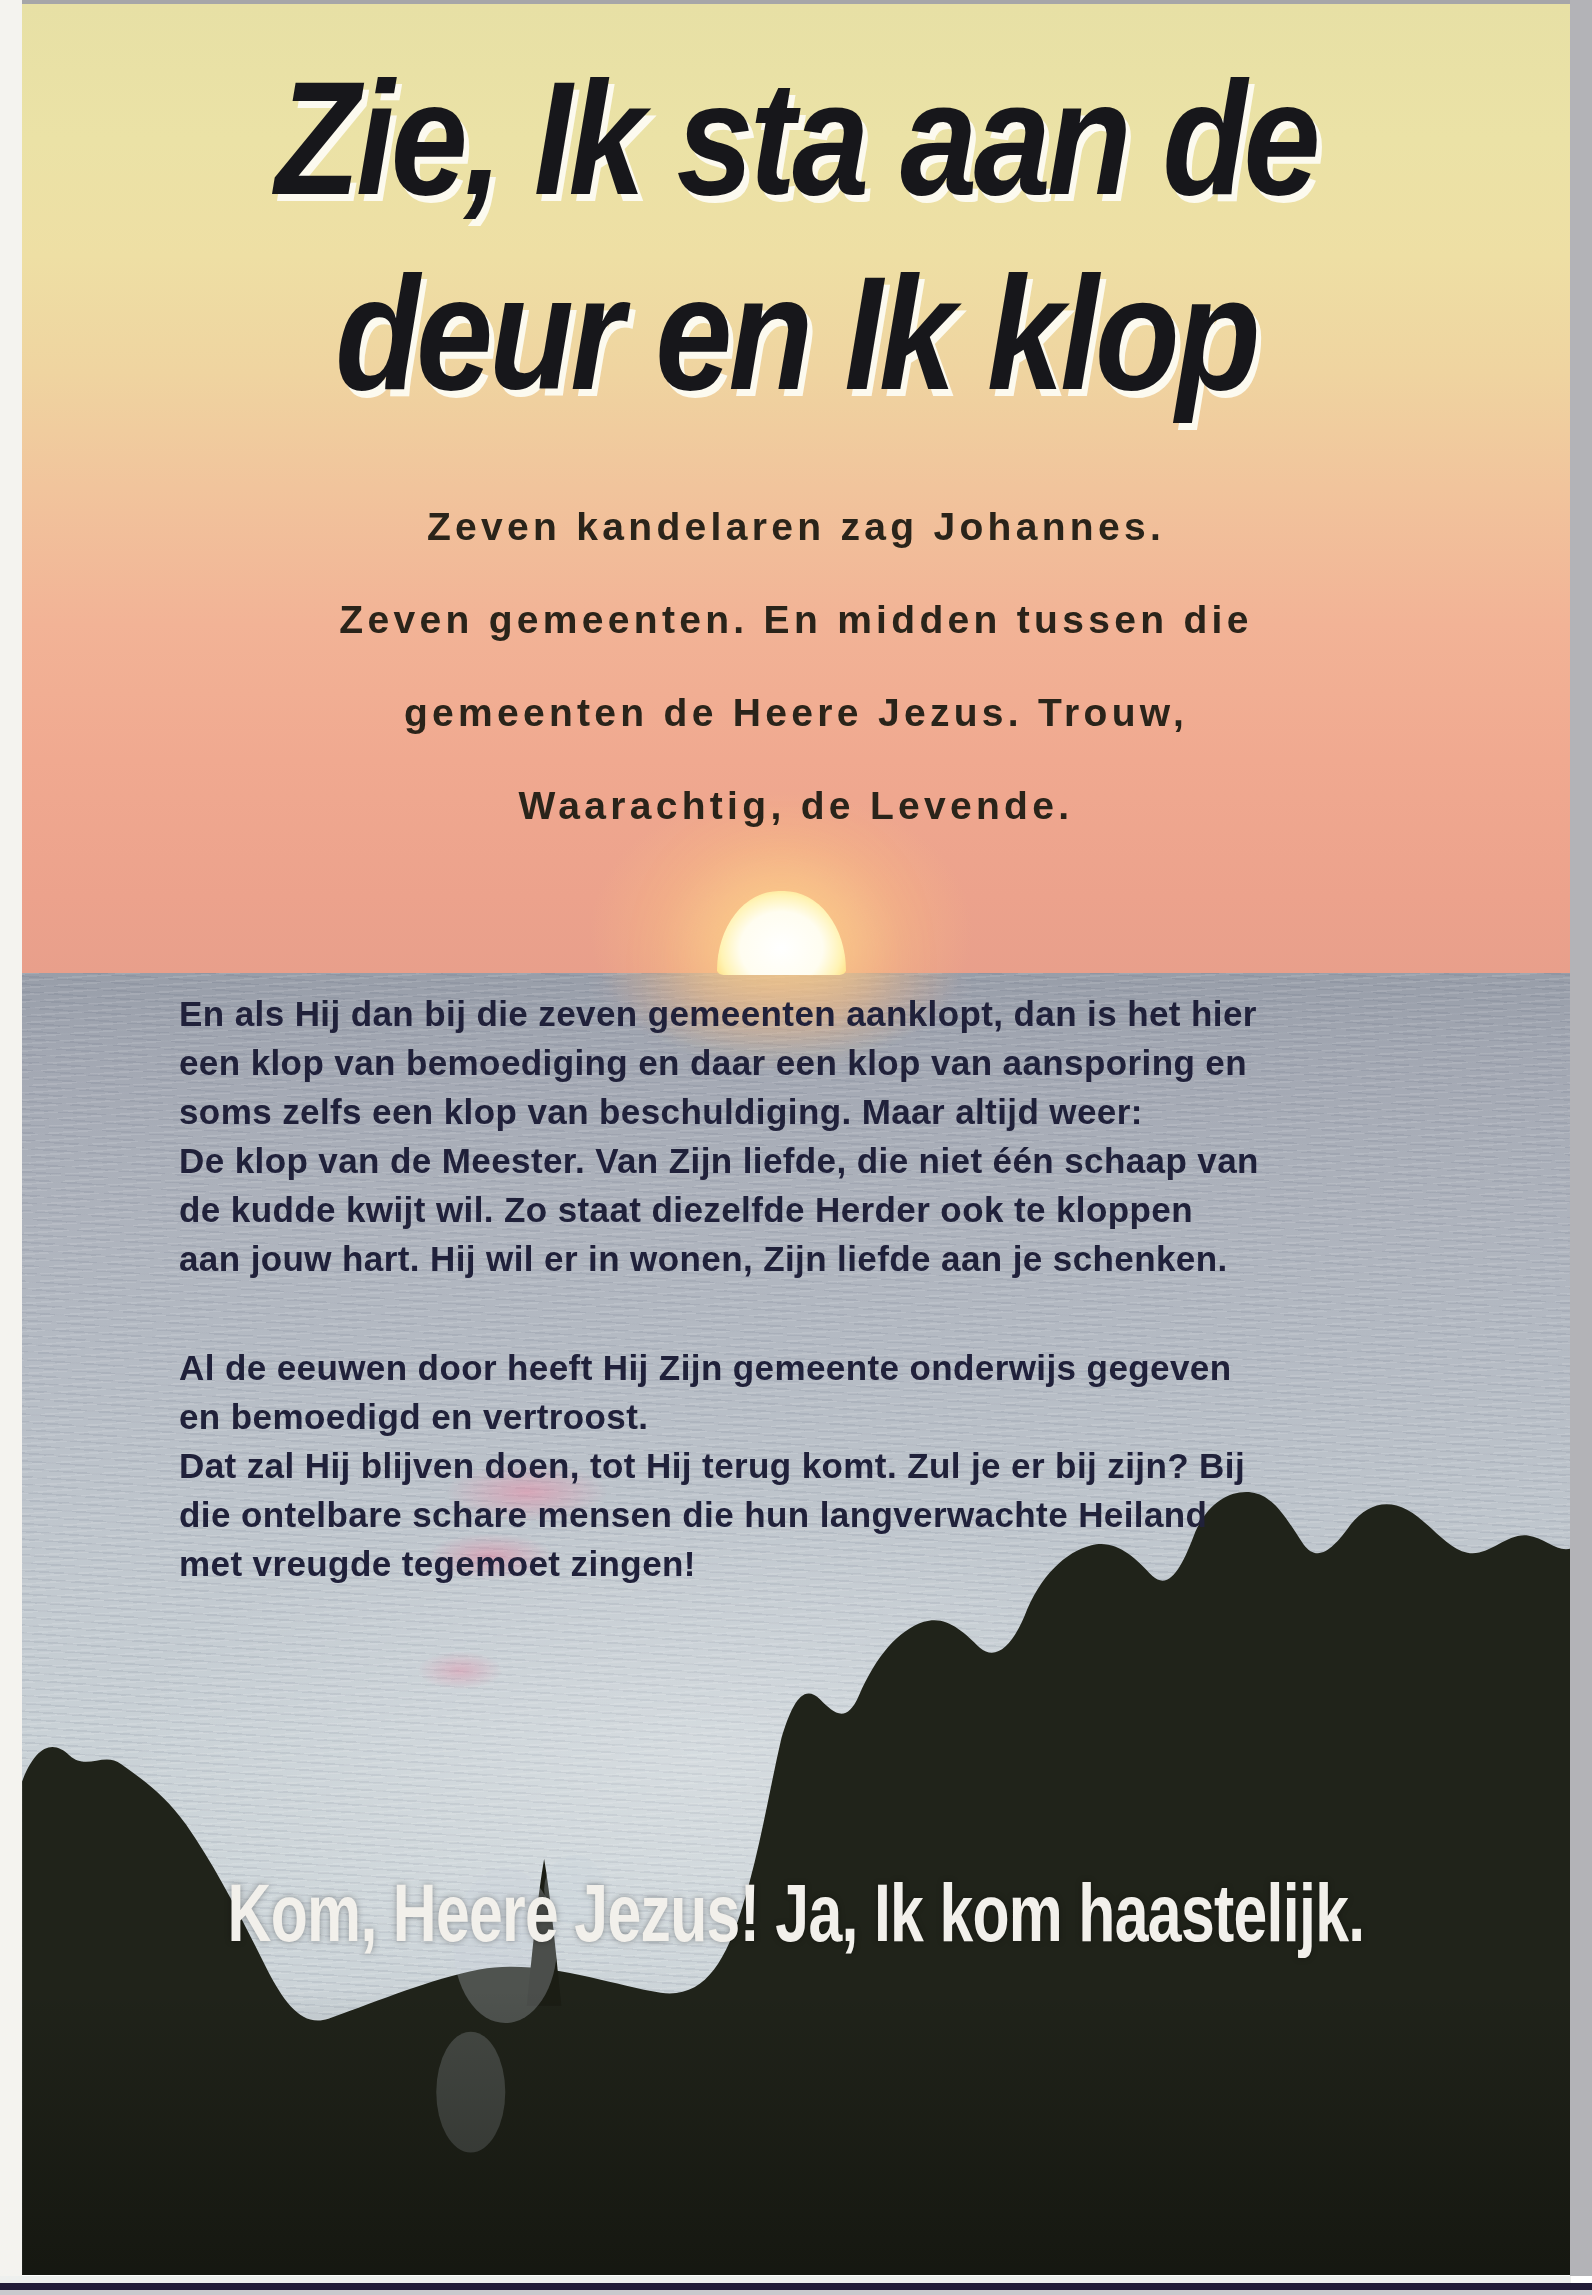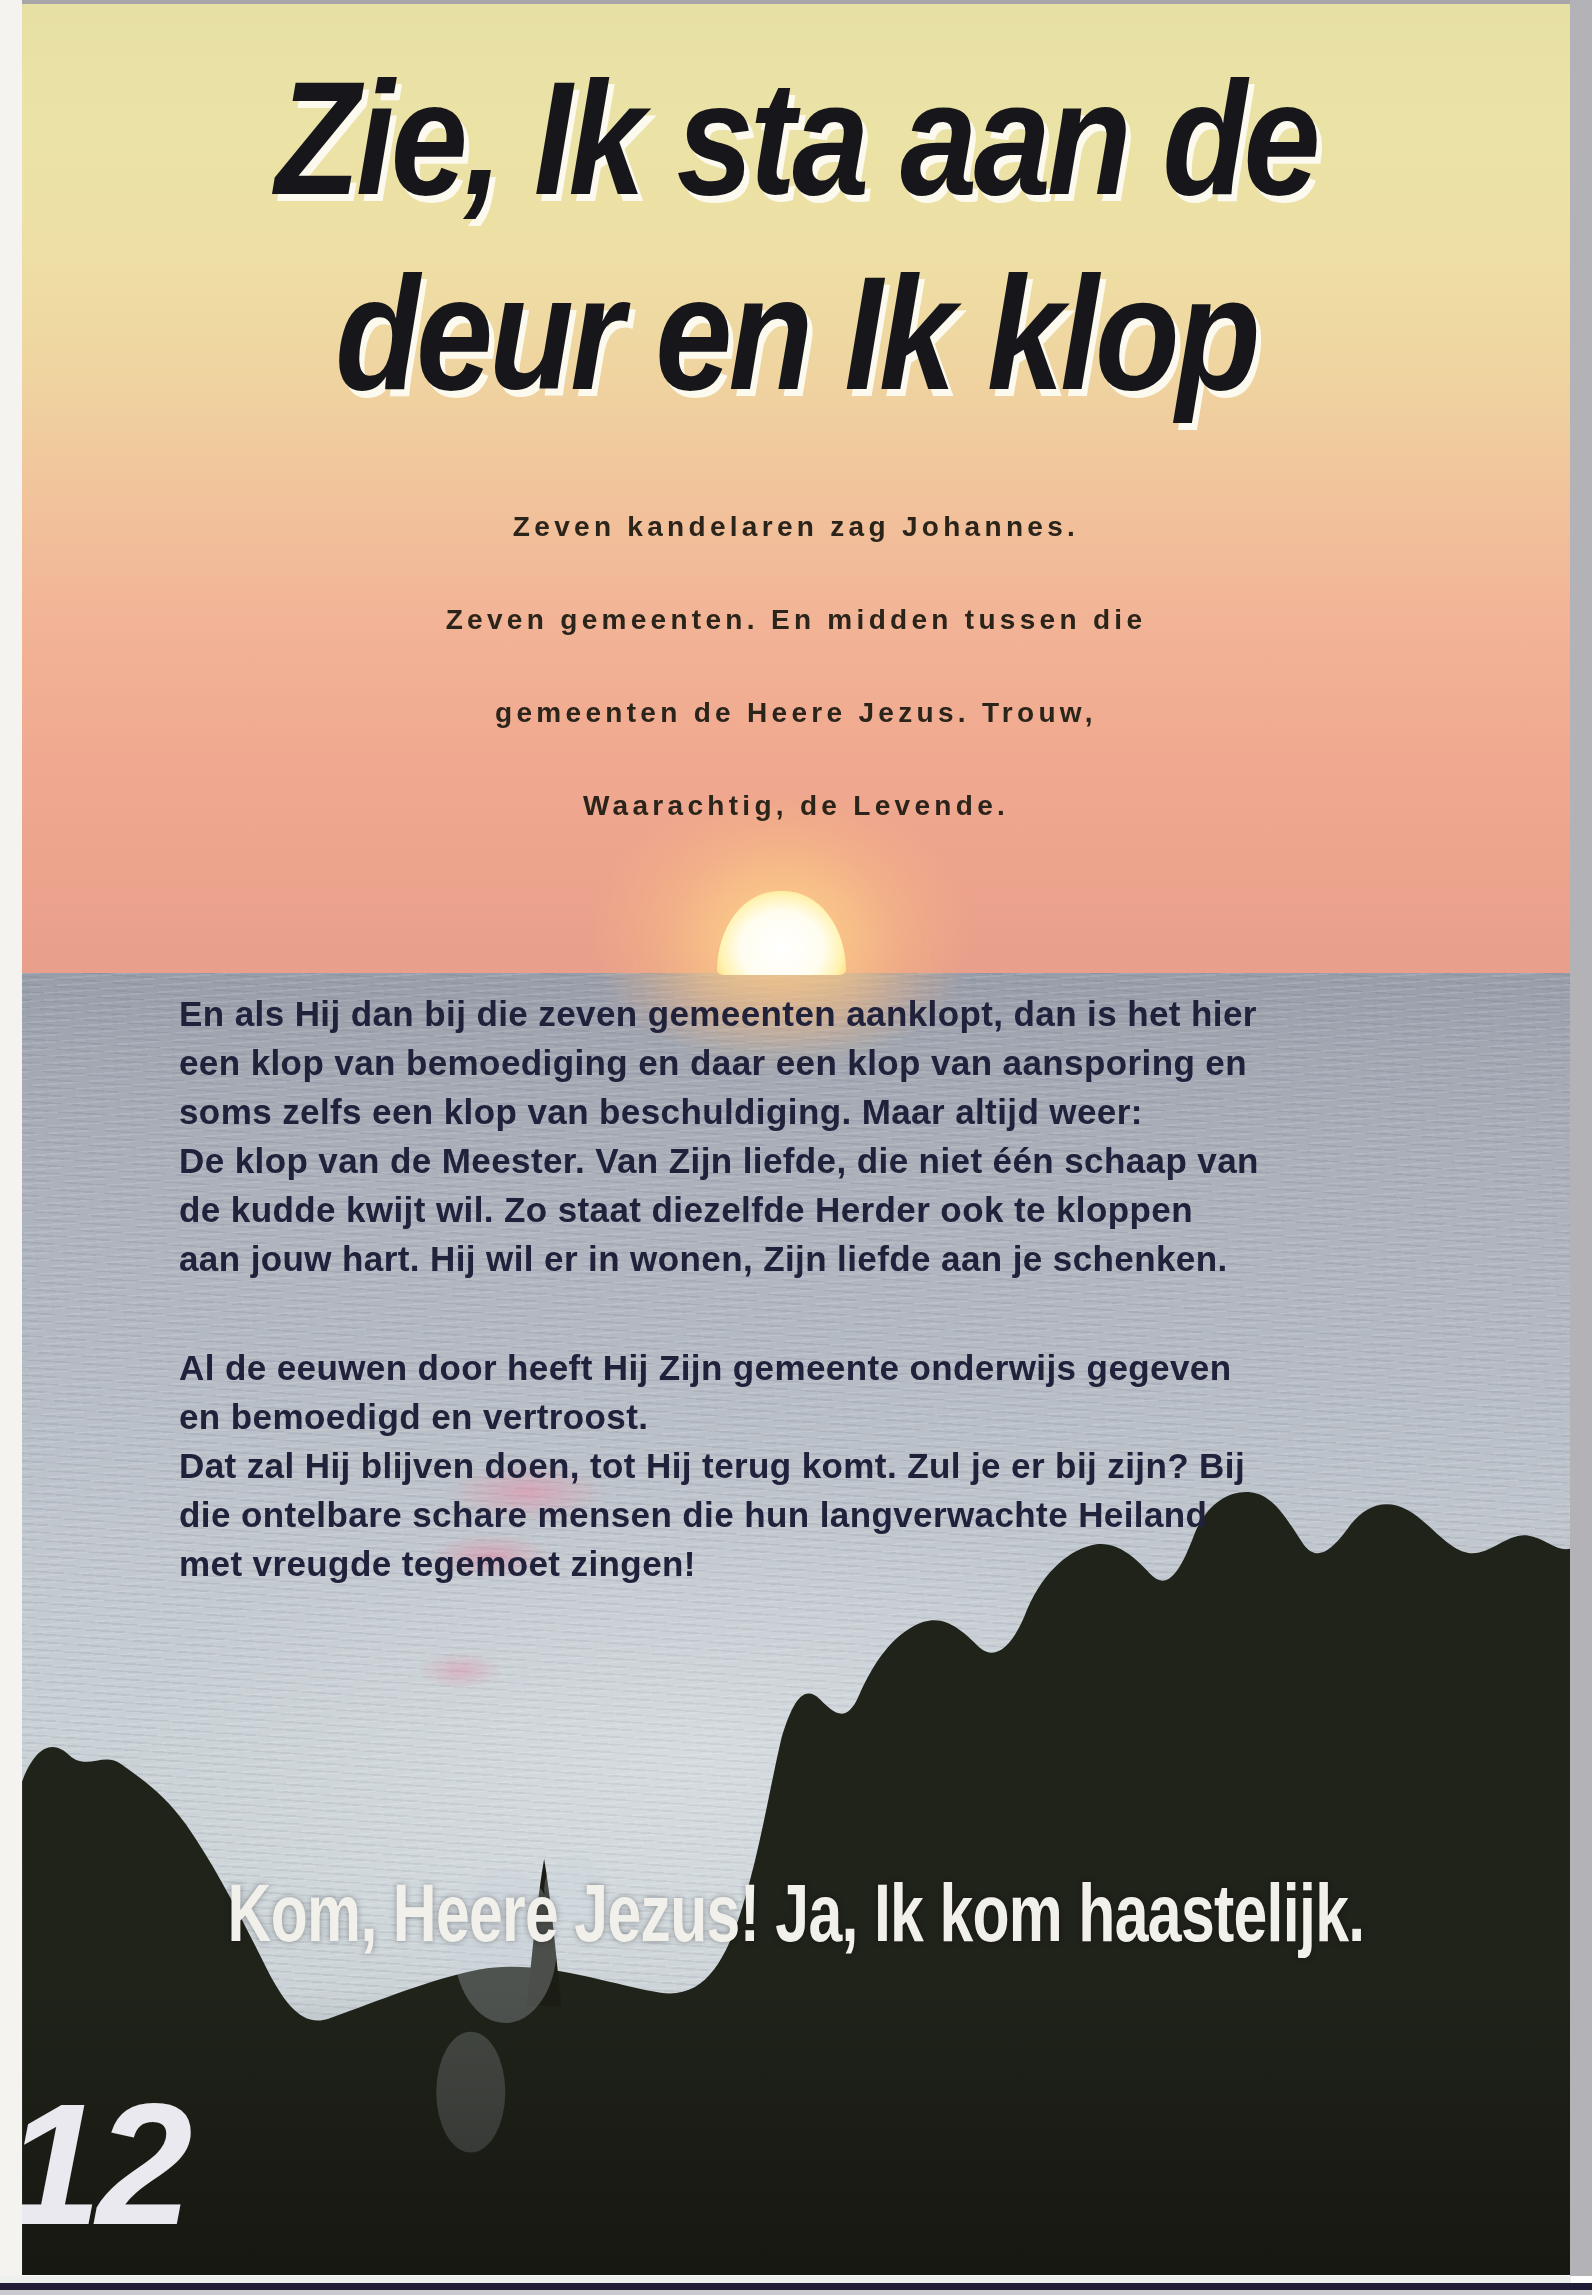--- a/index.html
+++ b/index.html
@@ -52,21 +52,21 @@
   .title{
     position:absolute; left:0; right:0; top:41px; z-index:5; text-align:center;
     font-size:161px; font-weight:bold; font-style:italic; line-height:195px;
     color:#17171b; letter-spacing:-4.3px;
     text-shadow:6px 7px 0 #fcfaef;
     transform:scaleX(0.86);
     white-space:nowrap;
   }
   .intro{
     position:absolute; left:0; right:0; top:480px; z-index:5; text-align:center;
-    font-size:28px; font-weight:bold; letter-spacing:4.3px; line-height:93px;
+    font-size:39px; font-weight:bold; letter-spacing:4.3px; line-height:93px;
     color:#2a241a; white-space:pre-line;
   }
   .para{
     position:absolute; left:179px; width:1234px; z-index:5;
     font-size:35px; font-weight:bold; line-height:49px; letter-spacing:0.4px;
     color:#20213a; white-space:pre-line;
   }
   .p1{top:989px;}
   .p2{top:1343px;}
   .quote{
@@ -157,21 +157,20 @@
 met vreugde tegemoet zingen!</div>
   <div class="para p1">En als Hij dan bij die zeven gemeenten aanklopt, dan is het hier
 een klop van bemoediging en daar een klop van aansporing en
 soms zelfs een klop van beschuldiging. Maar altijd weer:
 De klop van de Meester. Van Zijn liefde, die niet één schaap van
 de kudde kwijt wil. Zo staat diezelfde Herder ook te kloppen
 aan jouw hart. Hij wil er in wonen, Zijn liefde aan je schenken.</div>
 
   <div class="quote">Kom, Heere Jezus! Ja, Ik kom haastelijk.</div>
 
-  <div class="pagenum">12</div>
 
   <div class="edge-left"></div>
   <div class="edge-top"></div>
   <div class="edge-right"></div>
   <div class="strip-white"></div>
   <div class="strip-dark"></div>
   <div class="strip-gray"></div>
 
 </div>
 

